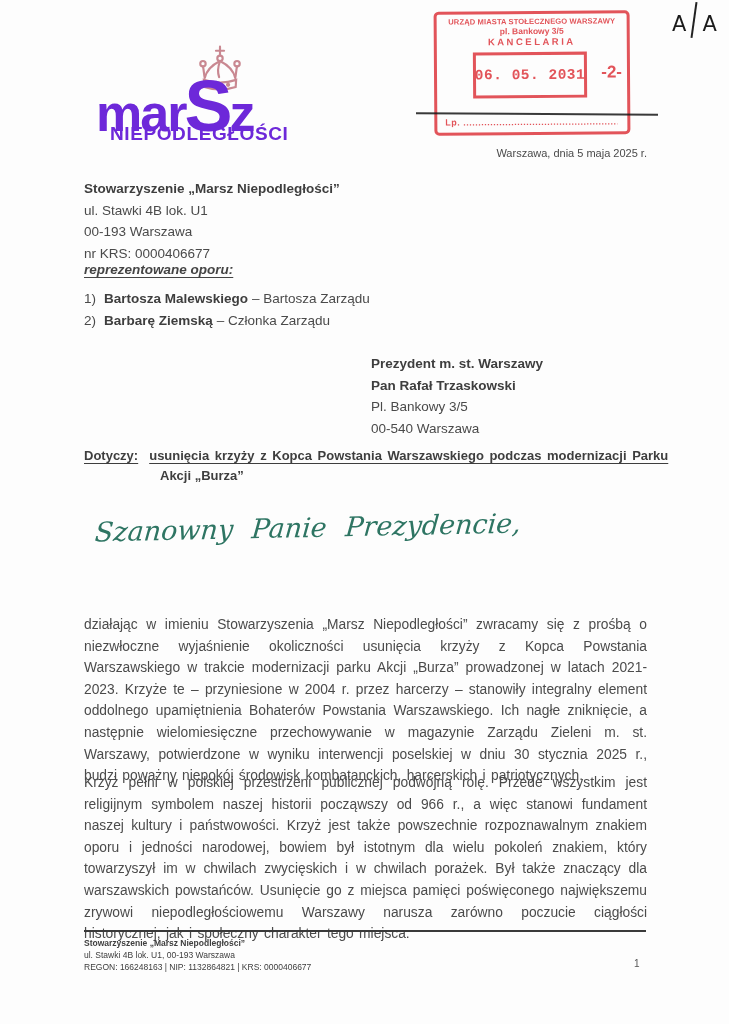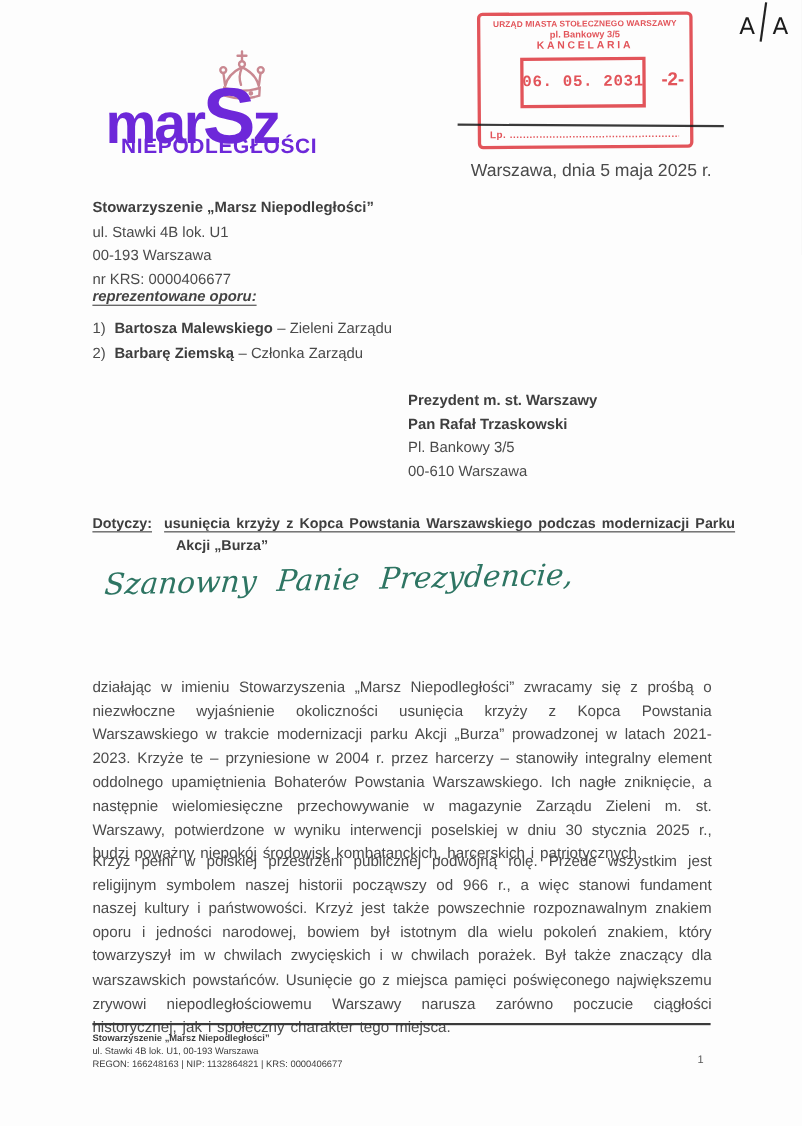--- a/index.html
+++ b/index.html
@@ -29,31 +29,31 @@
   .stamp-num{position:absolute;right:5px;top:49px;font-size:17px;font-weight:700;}
   .stamp-lp{position:absolute;left:8px;bottom:5px;width:172px;font-size:9px;font-weight:700;
     white-space:nowrap;overflow:hidden;letter-spacing:.5px;}
   .pen-line{position:absolute;left:416px;top:113px;width:242px;height:2.2px;background:#161616;
     transform:rotate(.3deg);z-index:3;opacity:.85;}
   
   .aa-mark{position:absolute;left:672px;top:10px;display:flex;align-items:center;gap:7px;
     color:#1b1b1b;font-size:21px;font-family:"DejaVu Sans",sans-serif;}
   .aa-bar{width:2px;height:36px;background:#222;transform:rotate(8deg);margin-top:-8px;}
   
-  .dateline{position:absolute;left:345px;top:147px;width:302px;text-align:right;font-size:16px;}
+  .dateline{position:absolute;left:345px;top:147px;width:302px;text-align:right;font-size:11px;}
   .block{position:absolute;font-size:13.5px;line-height:21.5px;}
   .sender{left:84px;top:178px;}
   .bold{font-weight:700;color:#3e3e3e;}
   .rep-label{position:absolute;left:84px;top:262px;font-size:13.5px;font-weight:700;font-style:italic;
     text-decoration:underline;text-underline-offset:3px;color:#444;}
   .rep-list{position:absolute;left:84px;top:288px;font-size:13.5px;line-height:22px;}
   .rep-row span.num{display:inline-block;width:20px;}
   .rep-row .role{margin-left:4px;}
   .recipient{left:371px;top:353px;}
-  .subject{position:absolute;left:84px;top:468px;width:563px;font-size:13px;font-weight:700;color:#3e3e3e;}
+  .subject{position:absolute;left:84px;top:448px;width:563px;font-size:13px;font-weight:700;color:#3e3e3e;}
   .subject-l1{text-decoration:underline;text-underline-offset:3px;white-space:nowrap;word-spacing:2px;}
   .subject-label{margin-right:11px;}
   .subject-l2{margin-left:76px;margin-top:5px;}
   .greeting{position:absolute;left:95px;top:512px;font-family:"DejaVu Serif",serif;font-style:italic;
     font-size:27px;color:#2e7563;transform:rotate(-1.2deg) skewX(-6deg);word-spacing:10px;white-space:nowrap;}
   .para{position:absolute;left:84px;width:563px;font-size:13.8px;line-height:21.6px;
     text-align:justify;word-spacing:1.5px;color:#4b4b4b;margin-top:31px;}
   .para1{top:583px;}
   .para2{top:741px;}
   
@@ -111,32 +111,32 @@
   <div class="block sender">
     <div class="bold">Stowarzyszenie „Marsz Niepodległości”</div>
     <div>ul. Stawki 4B lok. U1</div>
     <div>00-193 Warszawa</div>
     <div>nr KRS: 0000406677</div>
   </div>
 
   <div class="rep-label">reprezentowane oporu:</div>
   <div class="rep-list">
     <div class="rep-row">
-      <span class="num">1)</span><span class="bold">Bartosza Malewskiego</span><span class="role">– Zieleni Zarządu</span>
+      <span class="num">1)</span><span class="bold">Bartosza Malewskiego</span><span class="role">– Bartosza Zarządu</span>
     </div>
     <div class="rep-row">
       <span class="num">2)</span><span class="bold">Barbarę Ziemską</span><span class="role">– Członka Zarządu</span>
     </div>
   </div>
 
   <div class="block recipient">
     <div class="bold">Prezydent m. st. Warszawy</div>
     <div class="bold">Pan Rafał Trzaskowski</div>
     <div>Pl. Bankowy 3/5</div>
-    <div>00-610 Warszawa</div>
+    <div>00-540 Warszawa</div>
   </div>
 
   <div class="subject">
     <div class="subject-l1">
       <span class="subject-label">Dotyczy:</span><span>usunięcia krzyży z Kopca Powstania Warszawskiego podczas modernizacji Parku</span>
     </div>
     <div class="subject-l2">Akcji „Burza”</div>
   </div>
 
   <div class="greeting">Szanowny Panie Prezydencie,</div>

